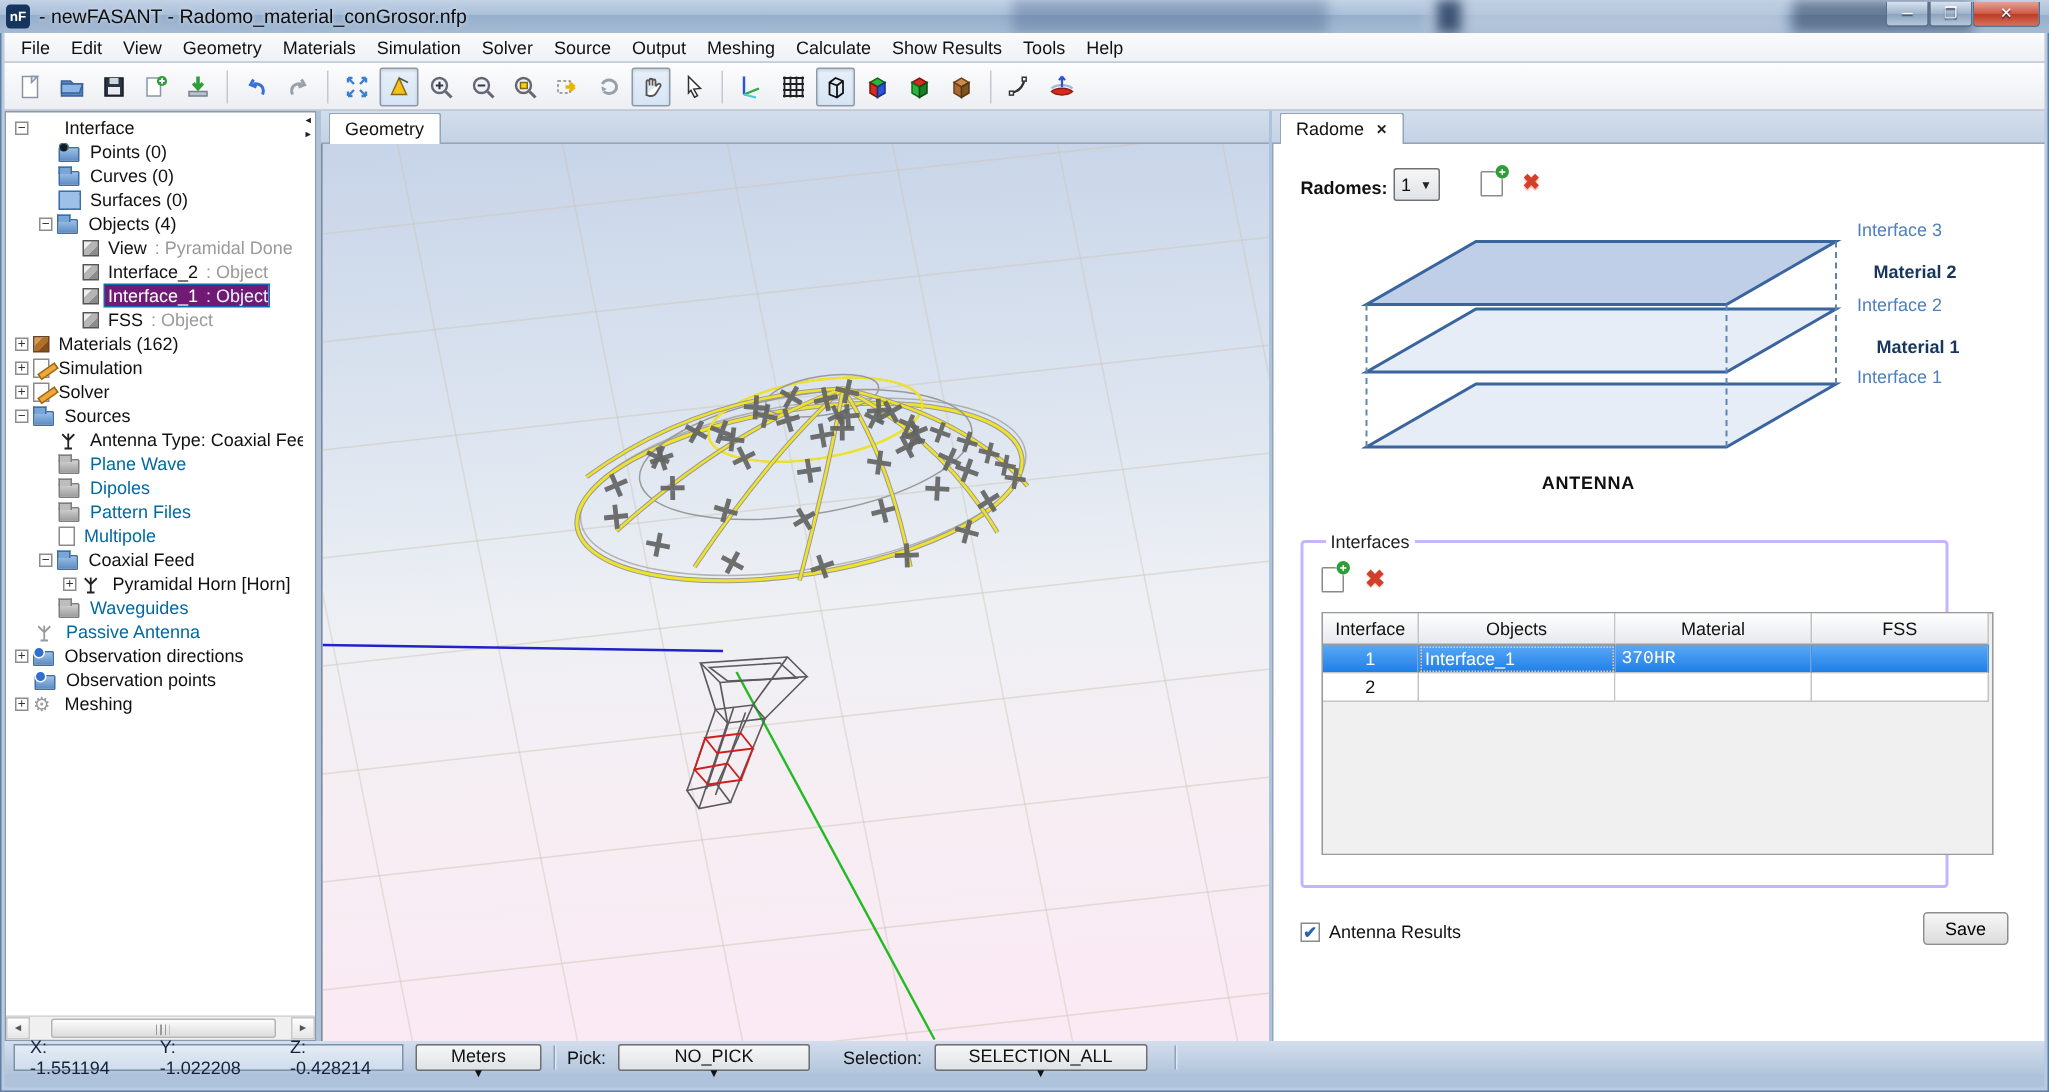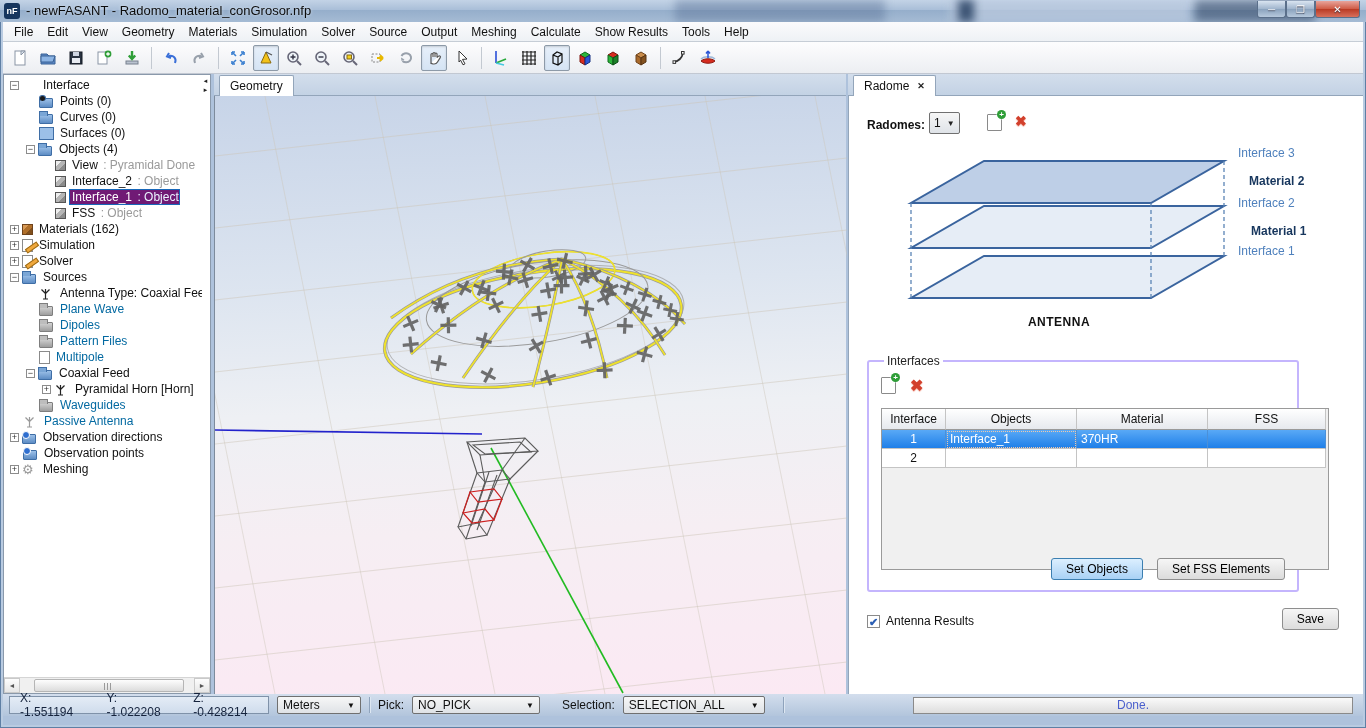--- a/index.html
+++ b/index.html
@@ -102,21 +102,21 @@
     line-height:12px;text-align:center;font-weight:bold;}
   .save-btn{position:absolute;right:24px;top:512px;}
 
   
   .statusbar{position:absolute;left:3px;top:694px;width:1360px;height:22px;display:flex;align-items:center;
     background:linear-gradient(#d3deed,#b2c5dc);padding:0 6px;gap:8px;font-size:12px;}
   .coordbox{display:flex;gap:22px;align-items:center;border:1px solid #7f92a9;background:linear-gradient(#e4ecf6,#cfdcec);
     height:18px;padding:0 10px;color:#14223c;width:260px;}
   .sb-sep{width:1px;height:16px;background:#8fa3bc;box-shadow:1px 0 0 #dde7f2;}
   .sb-select{display:flex;align-items:center;justify-content:space-between;height:18px;border:1px solid #707070;
-    background:linear-gradient(#f7f7f7,#dfe2e6);padding:0 5px;border-radius:2px;}
+    background:linear-gradient(#f7f7f7,#dfe2e6);padding:0 5px;border-radius:2px;flex-direction:column;}
   .progress{margin-left:auto;width:440px;height:17px;border:1px solid #8a8a8a;background:linear-gradient(#fafafa,#dddddd);
     display:flex;align-items:center;justify-content:center;color:#4a5fcd;margin-right:4px;}
 
   
   .ico{width:15px;height:13px;display:inline-block;margin-right:4px;position:relative;flex:none;}
   .fold::before{content:"";position:absolute;left:0;top:3px;right:1px;bottom:0;background:linear-gradient(#9cc0e8,#5d8cc4);
     border:1px solid #3f6ea6;border-radius:1px;}
   .fold::after{content:"";position:absolute;left:0;top:0;width:7px;height:4px;background:#7aa6d6;border:1px solid #3f6ea6;border-bottom:none;}
   .foldg::before{background:linear-gradient(#d2d2d2,#9d9d9d);border-color:#7e7e7e;}
   .foldg::after{background:#bdbdbd;border-color:#7e7e7e;}
@@ -666,35 +666,31 @@
       <div class="itable" id="itable">
           <div class="itr">
             <div class="ith" style="width: 64px;">Interface</div>
             <div class="ith" style="width: 131px;">Objects</div>
             <div class="ith" style="width: 131px;">Material</div>
             <div class="ith" style="width: 118px;">FSS</div>
           </div>
           <div class="itr sel">
             <div class="itd" style="width: 64px; text-align: center;">1</div>
             <div class="itd focus" style="width: 131px;">Interface_1</div>
-            <div class="itd" style="width: 131px;">370HR</div>
+            <div class="itd" style="width: 131px; font-family: Liberation Mono, monospace;">370HR</div>
             <div class="itd" style="width: 118px;"></div>
           </div>
           <div class="itr">
             <div class="itd" style="width: 64px; text-align: center;">2</div>
             <div class="itd" style="width: 131px;"></div>
             <div class="itd" style="width: 131px;"></div>
             <div class="itd" style="width: 118px;"></div>
           </div>
           <div class="filler"></div>
         </div>
-      <div class="gb-buttons">
-        <button class="btn default">Set Objects</button>
-        <button class="btn">Set FSS Elements</button>
-      </div>
     </fieldset>
 
     <div class="chk-row">
       <div class="chk">✔</div>
       <span>Antenna Results</span>
     </div>
     <button class="btn save-btn">Save</button>
   </div>
 
   <div class="statusbar">
@@ -712,17 +708,14 @@
     <div class="sb-select" style="width:128px;">
       <span>NO_PICK</span>
         <span class="arr" style="font-size:8px;">▼</span>
     </div>
     <span style="margin-left:14px;">Selection:</span>
     <div class="sb-select" style="width:142px;">
       <span>SELECTION_ALL</span>
         <span class="arr" style="font-size:8px;">▼</span>
     </div>
     <div class="sb-sep" style="margin-left:10px;"></div>
-    <div class="progress">
-      <span>Done.</span>
-    </div>
   </div>
 </div>
 
 </body></html>

